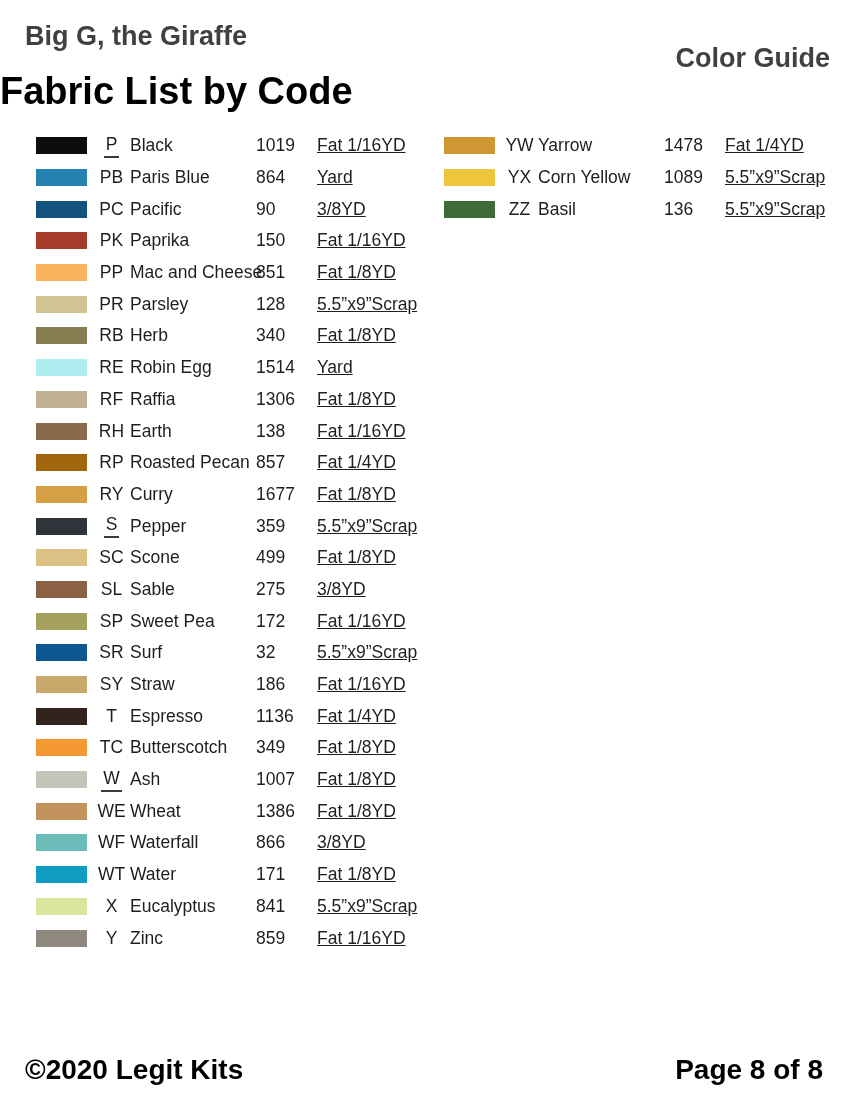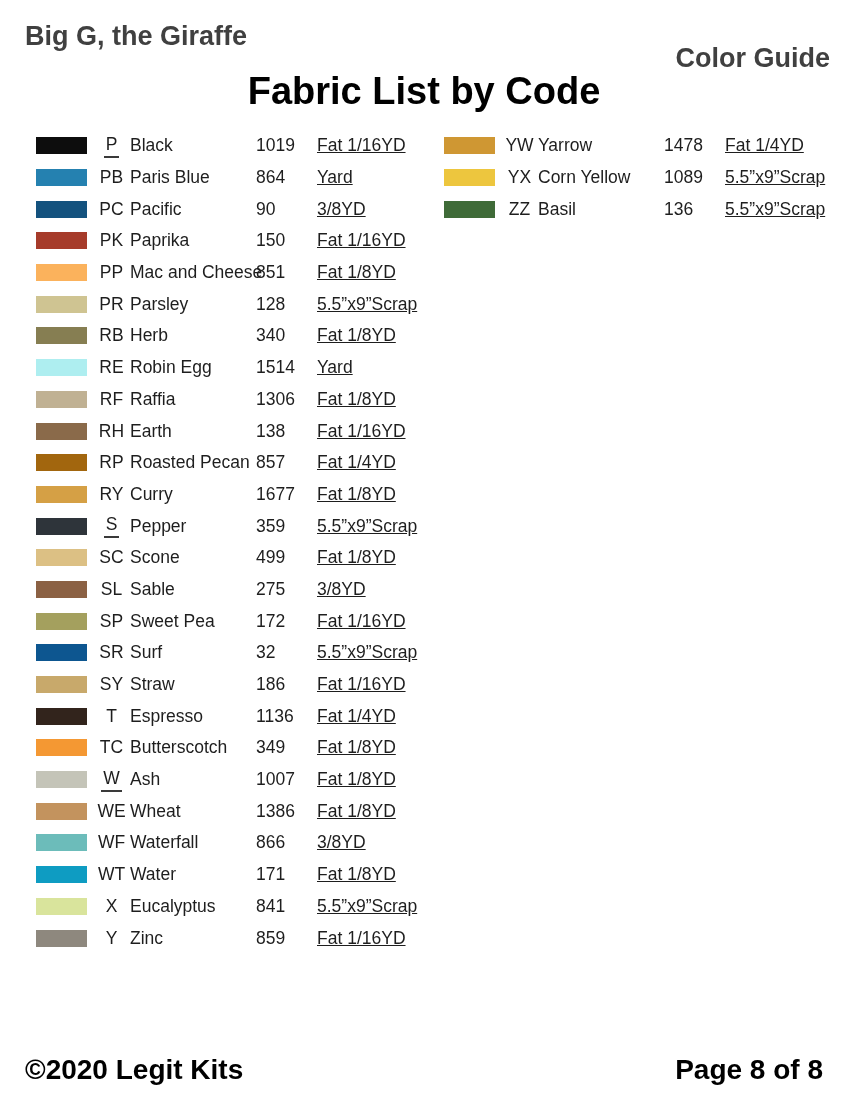--- a/index.html
+++ b/index.html
@@ -12,21 +12,21 @@
     overflow: hidden;
   }
   .hdr {
     position: absolute; top: 21px;
     font-size: 27px; font-weight: bold; color: #404040;
   }
   .hdr-left  { left: 25px; }
   .hdr-right { right: 18px; margin-top: 22px; }
   .page-title {
     position: absolute; top: 70px; left: 0;
-    width: 100%; text-align: center;
+    width: 100%; text-align: left;
     font-size: 38px; font-weight: bold; margin: 0; color: #000;
   }
   .columns { position: absolute; top: 130px; left: 0; width: 848px; }
   .col { position: absolute; top: 0; }
   .col-left  { left: 36px; }
   .col-right { left: 444px; }
   .fabric-row { display: flex; align-items: center; height: 31.7px; }
   .swatch { width: 51px; height: 17px; flex: none; }
   .cell { font-size: 17.5px; color: #1e1e1e; white-space: nowrap; }
   .code { width: 33px; flex: none; text-align: center; margin-left: 8px; }

